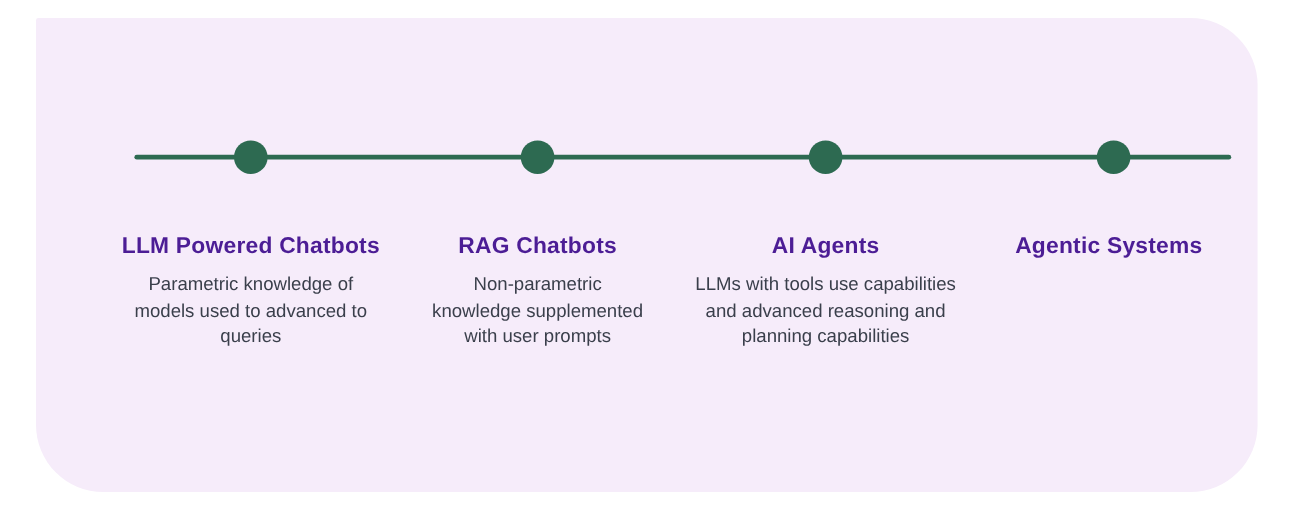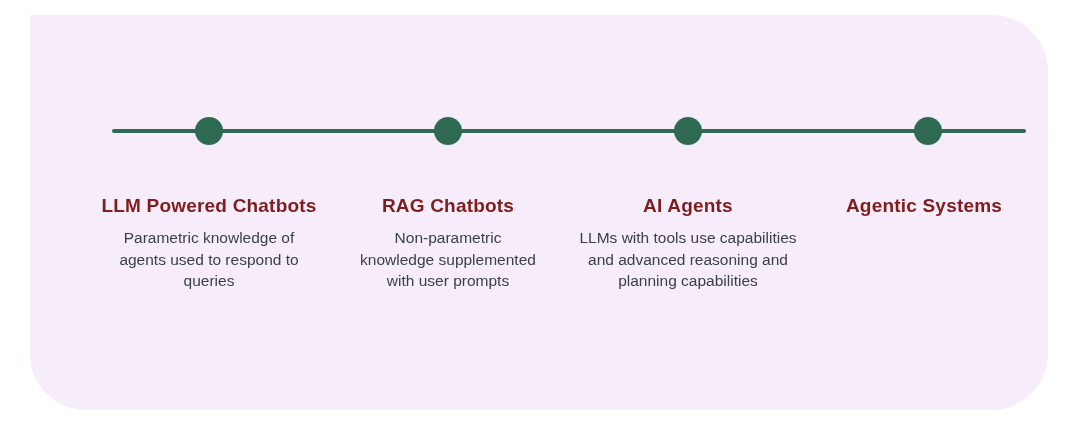--- a/index.html
+++ b/index.html
@@ -53,21 +53,21 @@
   }
   .col-1 { left: 49px; }
   .col-2 { left: 288px; }
   .col-3 { left: 528px; }
   .col-4 { left: 764px; }
   .col h3 {
     margin: 0 0 9px 0;
     font-size: 19px;
     line-height: 24px;
     font-weight: 700;
-    color: #7f1d1d;
+    color: #4c1d95;
     letter-spacing: 0.2px;
   }
   .col p {
     margin: 0;
     font-size: 15.5px;
     line-height: 21.5px;
     color: #3a3f4b;
     white-space: pre-line;
   }
 </style>
@@ -80,21 +80,21 @@
     <div class="tl-line"></div>
 
     <div class="tl-dot dot-1"></div>
     <div class="tl-dot dot-2"></div>
     <div class="tl-dot dot-3"></div>
     <div class="tl-dot dot-4"></div>
 
     <div class="col col-1">
       <h3>LLM Powered Chatbots</h3>
       <p>Parametric knowledge of
-agents used to respond to
+models used to advanced to
 queries</p>
     </div>
 
     <div class="col col-3">
       <h3>AI Agents</h3>
       <p>LLMs with tools use capabilities
 and advanced reasoning and
 planning capabilities</p>
     </div>
 

